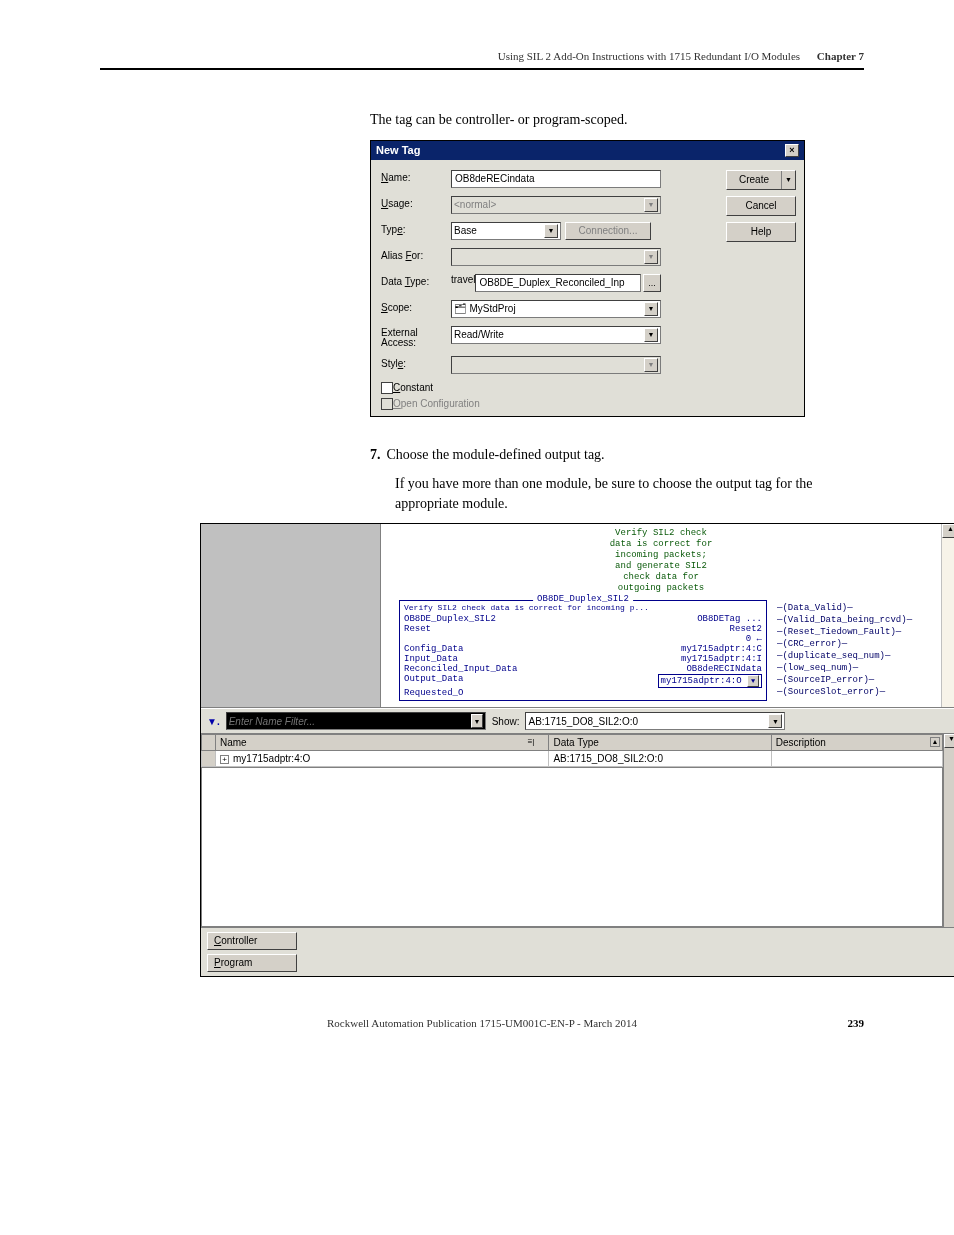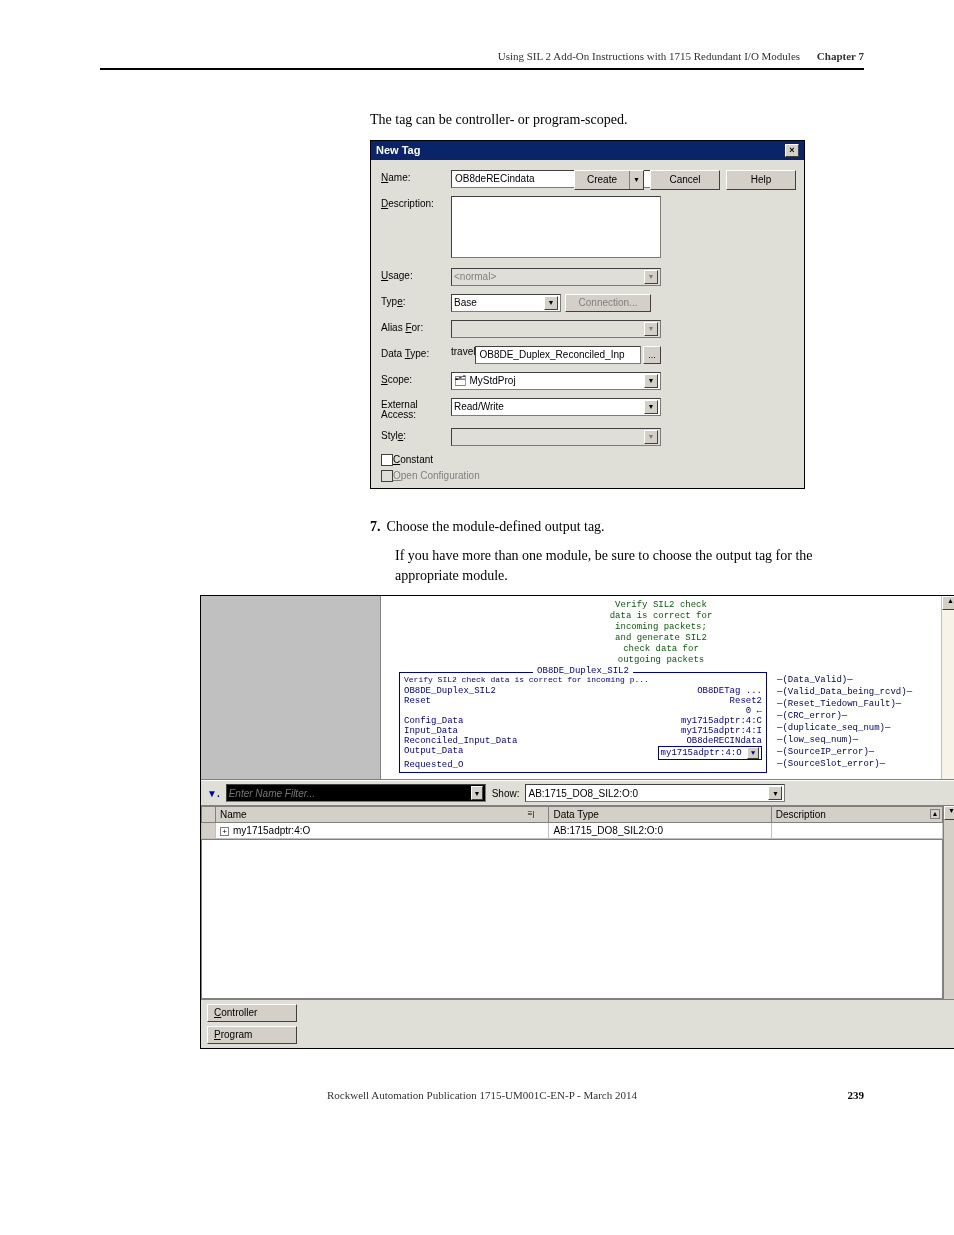--- a/index.html
+++ b/index.html
@@ -85,21 +85,21 @@
     display:flex; align-items:center; justify-content:space-between;
   }
   .sel.disabled { background:#e0dfd7; color:#808080;}
   .sel-arrow {
     width:14px; height:14px; background:#d4d0c8;
     border:1px solid #fff; border-right-color:#404040; border-bottom-color:#404040;
     font-size:7px; display:flex; align-items:center; justify-content:center;
   }
   .dlg-buttons {
     position: absolute; right: 8px; top: 10px;
-    display:flex; flex-direction:row; gap:6px;
+    display:flex; flex-direction:column; gap:6px;
   }
   .win-btn {
     width:70px; height:20px;
     background:#d4d0c8;
     border:1px solid #fff; border-right-color:#404040; border-bottom-color:#404040;
     font-size:10px; text-align:center; line-height:18px;
     font-family: inherit;
   }
   .create-btn { display:flex; }
   .create-btn .main { flex:1; line-height:18px;}
@@ -225,24 +225,20 @@
         </div>
         <div class="win-btn">Cancel</div>
         <div class="win-btn">Help</div>
       </div>
 
       <div class="dlg-row">
         <div class="dlg-label"><span class="underline">N</span><span>ame:</span></div>
         <div class="dlg-field"><input class="txt" value="OB8deRECindata" style=""></div>
       </div>
 
-      <div class="dlg-row">
-        <div class="dlg-label"><span class="underline">D</span><span>escription:</span></div>
-        <div class="dlg-field"><textarea class="ta" style=""></textarea></div>
-      </div>
 
       <div class="dlg-row">
         <div class="dlg-label"><span class="underline">U</span><span>sage:</span></div>
         <div class="dlg-field">
           <div class="sel disabled">
             <span>&lt;normal&gt;</span>
             <span class="sel-arrow">▼</span>
           </div>
         </div>
       </div>

